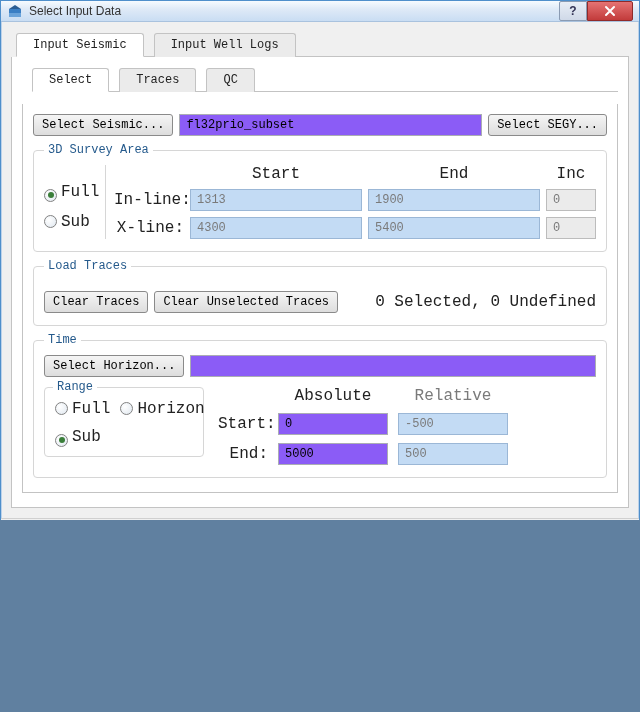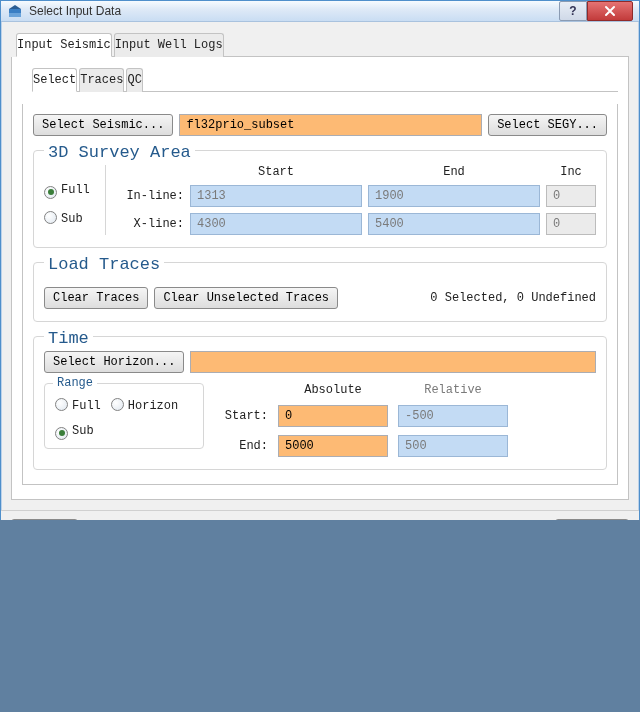--- a/index.html
+++ b/index.html
@@ -82,26 +82,26 @@
     display: flex; flex-direction: column;
   }
   
   .tabstrip {
     display: flex;
     border-bottom: 1px solid var(--tab-border);
   }
   .tabstrip.outer { margin-left: 5px; }
   .tabstrip.inner { margin-left: 10px; }
   .tab {
-    padding: 4px 0;
+    padding: 4px 16px;
     border: 1px solid var(--tab-border);
     border-bottom: none;
     background: var(--tab-inactive);
     position: relative; top: 1px;
-    margin-right: 2px;
+    margin-right: 10px;
     border-radius: 3px 3px 0 0;
     font-family: "Courier New", monospace;
     font-size: 12px;
     user-select: none;
   }
   .tab.active {
     background: #fff;
     top: 1px;
     border-bottom: 1px solid #fff;
   }
@@ -129,21 +129,21 @@
     display: inline-flex; align-items:center; gap:4px;
   }
   .btn .btn-icon { width:16px; height:16px; display:inline-flex;align-items:center;justify-content:center; }
 
   
   .text-input {
     border: 1px solid var(--field-border);
     padding: 3px 6px;
     font-family: "Courier New", monospace;
     font-size: 12px;
-    background: #fdba74;
+    background: #8b5cf6;
     height: 22px;
   }
   .text-input.blue-disabled {
     background: var(--disabled-blue);
     color: var(--disabled-text);
     border-color: #9bb7d6;
   }
   .text-input.gray-disabled {
     background: var(--disabled-gray);
     color: var(--disabled-text);
@@ -170,42 +170,42 @@
     padding: 14px 10px 12px 10px;
     margin-top: 14px;
     position: relative;
   }
   .fieldset > .legend {
     position: absolute;
     top: -8px; left: 10px;
     background: #fff;
     padding: 0 4px;
     font-family: "Courier New", monospace;
-    font-size: 17px;
+    font-size: 12px;
     color: var(--fieldset-label);
   }
 
   
   .radio {
     width: 13px; height: 13px;
     border-radius: 50%;
     border: 1px solid #828282;
     background: radial-gradient(circle at 35% 35%, #fff, #dfe7ef);
     display:inline-flex;align-items:center;justify-content:center;
     margin-right: 4px;
     position:relative; top:2px;
   }
   .radio.checked::after{
     content:""; width:6px; height:6px; border-radius:50%;
     background: #3a7e3a;
   }
 
   
   .row { display:flex; align-items:center; gap:6px; }
-  .label { font-family: "Courier New", monospace; font-size:12px; white-space: nowrap;}
+  .label { font-family: "Courier New", monospace; font-size:16px; white-space: nowrap;}
   .hcenter { text-align:center; }
   .status-right { margin-left:auto; }
 
   .bottom-bar {
     display:flex; align-items:center;
     padding: 8px 10px;
     border-top:1px solid #d0d0d0;
     background: var(--body-bg);
   }
   .bottom-bar .btn .underline { text-decoration: underline; }

